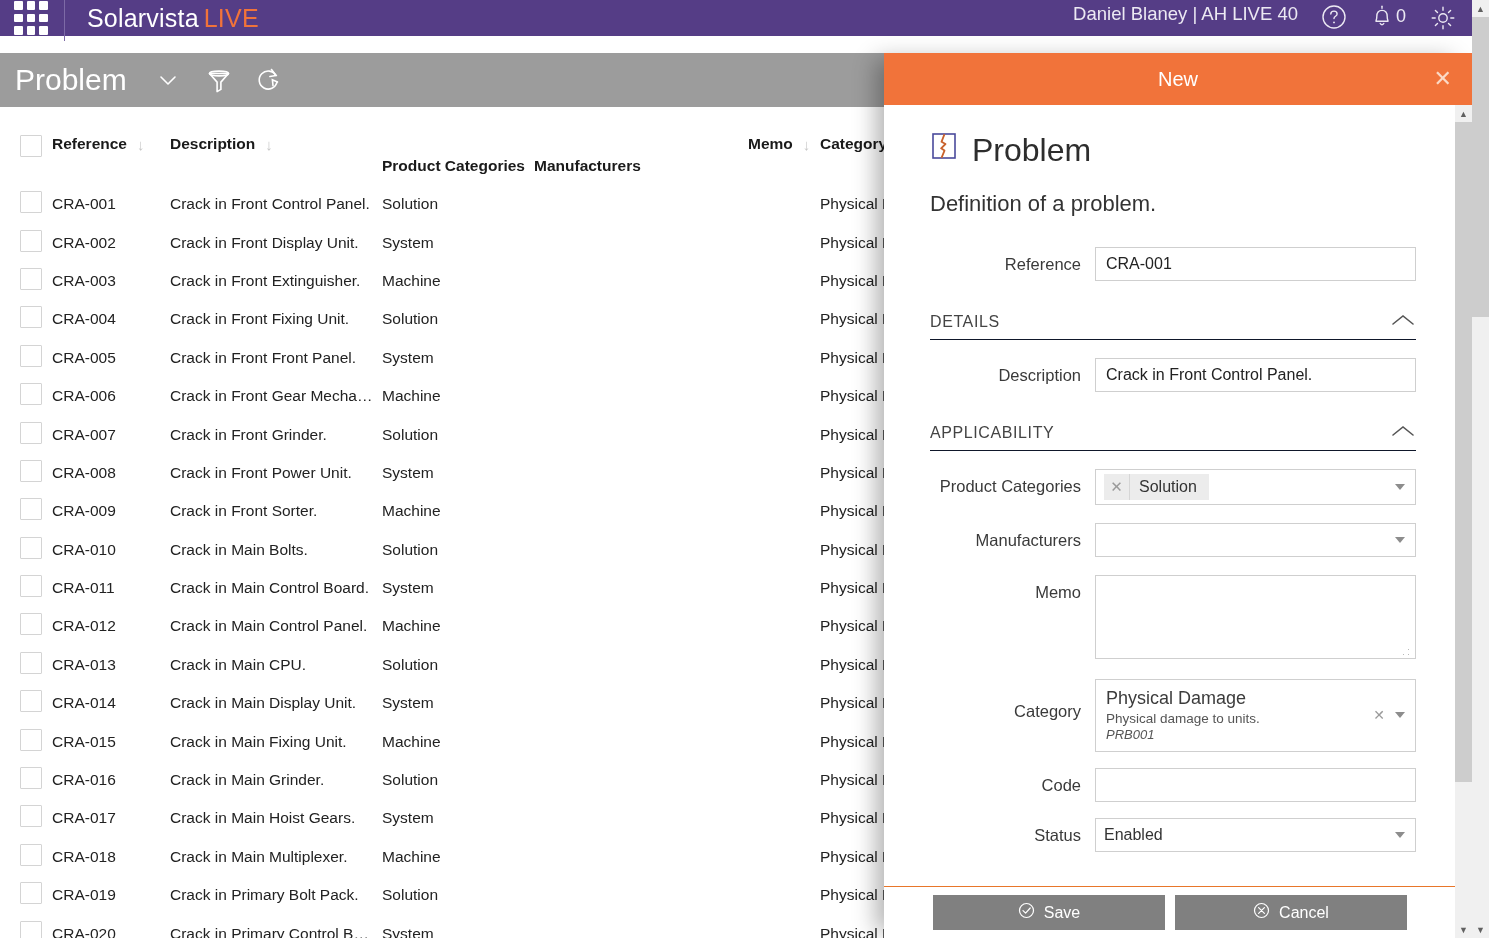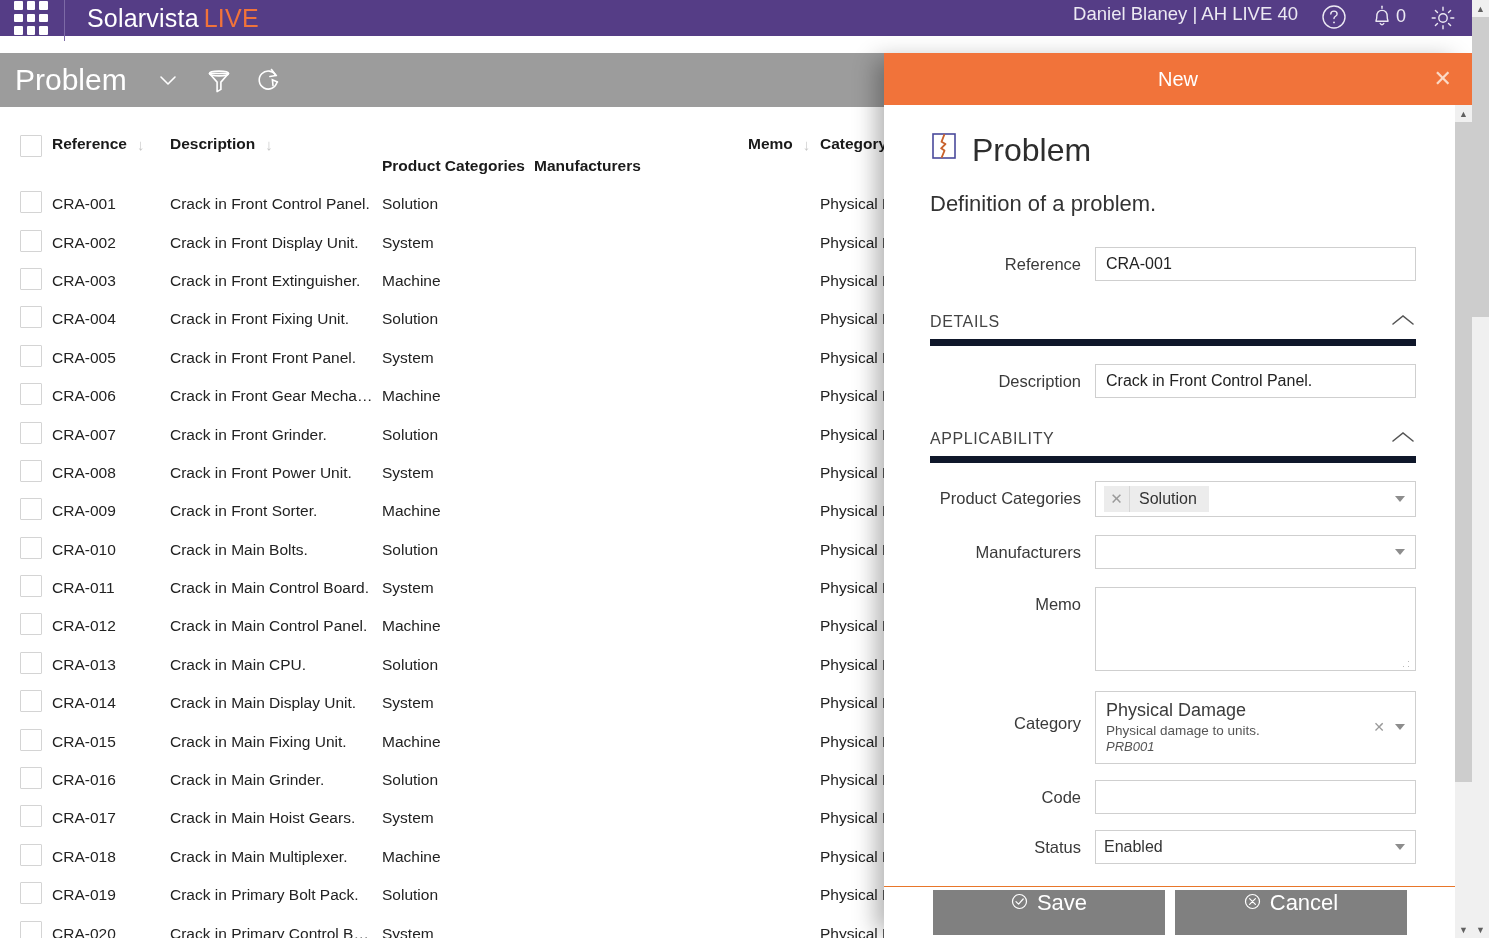--- a/index.html
+++ b/index.html
@@ -104,21 +104,21 @@
     color: #3a3a3a; line-height: 34px;
   }
   .fctl { flex: 1; position: relative; }
   .inp {
     width: 100%; height: 34px; border: 1px solid #cfcfcf; background: #fff;
     font-size: 16px; color: #222; padding: 0 10px; line-height: 32px;
     font-family: "Liberation Sans", sans-serif;
   }
   .sect {
     margin-top: 32px; display: flex; align-items: center; justify-content: space-between;
-    border-bottom: 7px solid #0f172a; padding-bottom: 8px;
+    border-bottom: 1px solid #0f172a; padding-bottom: 8px;
   }
   .sect-label { font-size: 16px; color: #444444; letter-spacing: .6px; }
   .chev-up { color: #555; }
 
   .select {
     width: 100%; min-height: 36px; border: 1px solid #cfcfcf; background: #fff;
     display: flex; align-items: center; padding: 0 8px; position: relative;
   }
   .chip {
     display: inline-flex; align-items: center; background: #ececec;
@@ -163,22 +163,22 @@
     position: absolute; right: 10px; top: 50%; transform: translateY(-50%);
     width: 0; height: 0; border-left: 5px solid transparent; border-right: 5px solid transparent;
     border-top: 6px solid #8d8d8d;
   }
   .panel-footer {
     position: absolute; left: 0; bottom: 0; width: 572px; height: 52px;
     border-top: 1px solid #e8762a; background: #ffffff;
     display: flex; align-items: center; justify-content: space-around; padding: 0 44px;
   }
   .btn {
-    width: 232px; height: 45px; background: #808080; color: #ffffff;
-    border: none; font-size: 22px; display: flex; 
+    width: 232px; height: 35px; background: #808080; color: #ffffff;
+    border: none; font-size: 16px; display: flex; align-items: center;
     justify-content: center; gap: 9px; font-family: "Liberation Sans", sans-serif;
   }
 
   
   .sbar { position: absolute; background: #f0f0f0; width: 17px; }
   .sbar .arrow {
     width: 17px; height: 17px; display: flex; align-items: center; justify-content: center;
     color: #606060; font-size: 9px; background: #f0f0f0;
   }
   .sbar .thumb { position: absolute; left: 0; width: 17px; background: #cdcdcd; }

